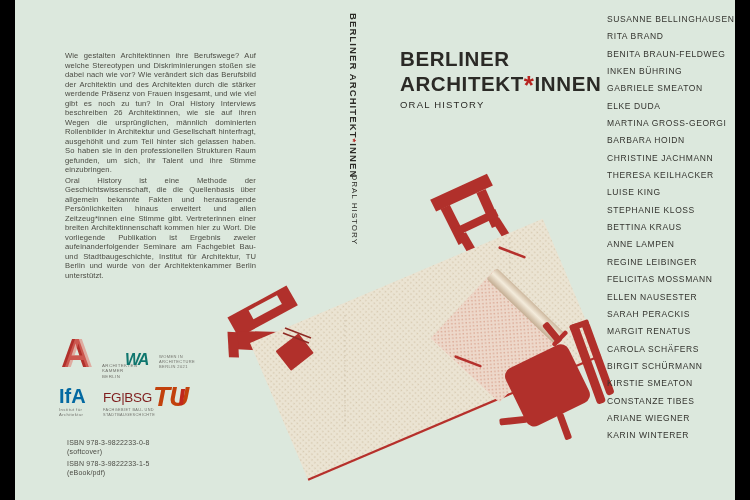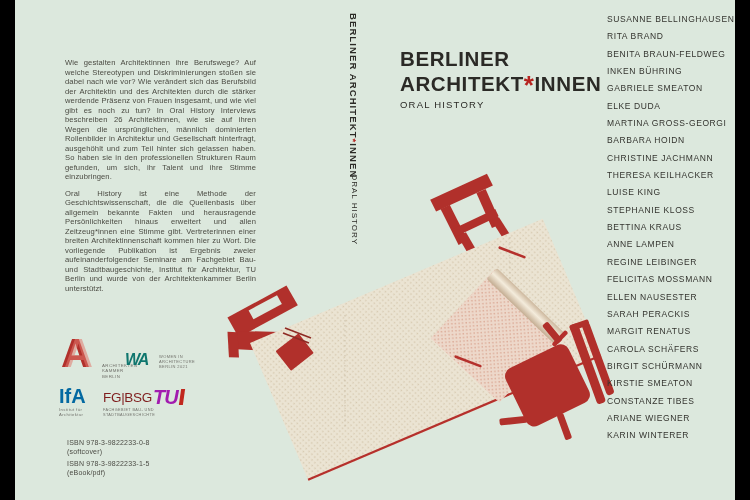--- a/index.html
+++ b/index.html
@@ -10,42 +10,42 @@
   .cover{
     position:absolute;left:15px;top:0;width:720px;height:500px;
     background:#dce8dd;overflow:hidden;
   }
   
   .blurb{
     position:absolute;left:50px;top:51px;width:191px;
     font-size:7.6px;line-height:9.5px;color:#4a4a42;
     text-align:justify;letter-spacing:.1px;
   }
-  .blurb p{margin:7px 0 1px 0;}
+  .blurb p{margin:0 0 1px 0;}
   
   .logo{position:absolute;}
   .logo .cap{
     font-size:4.4px;line-height:5.4px;color:#72726c;letter-spacing:.4px;
     text-transform:uppercase;
   }
   .ak{left:46px;top:338px;width:70px;height:42px;}
   .ak .mark{position:absolute;left:0;top:-6px;font-size:40px;font-weight:700;color:#b1302b;line-height:42px;}
   .ak .mark .ghost{position:absolute;left:3px;top:0;color:rgba(225,120,110,.55);}
   .ak .cap{position:absolute;left:41px;bottom:1px;}
   .wia{left:110px;top:351px;width:75px;height:28px;}
   .wia .mark{position:absolute;left:0;top:0;font-size:16px;font-weight:800;font-style:italic;letter-spacing:-1.5px;color:#0f766e;line-height:18px;}
   .wia .cap{position:absolute;left:34px;top:3px;font-size:4px;line-height:5px;}
   .ifa{left:44px;top:388px;width:46px;height:34px;}
   .ifa .mark{font-size:20px;font-weight:700;color:#0369a1;line-height:17px;}
   .ifa .cap{margin-top:2px;font-size:4.2px;text-transform:none;}
   .fgbsg{left:88px;top:391px;width:52px;height:32px;}
   .fgbsg .mark{font-size:13.5px;font-weight:400;color:#7f1d1d;line-height:14px;letter-spacing:-.3px;}
   .fgbsg .cap{margin-top:3px;font-size:3.8px;}
   .tu{left:138px;top:385px;width:40px;height:34px;}
-  .tu .mark{font-size:20px;font-weight:800;font-style:italic;color:#a21caf;letter-spacing:-1px;line-height:24px;}
+  .tu .mark{font-size:28px;font-weight:800;font-style:italic;color:#c2410c;letter-spacing:-1px;line-height:24px;}
   .tu .bar{position:absolute;left:27px;top:4px;width:4px;height:16px;background:#c1271d;transform:skewX(-8deg);}
   .isbn{
     position:absolute;left:52px;top:438px;font-size:7px;line-height:9px;color:#4c4c45;letter-spacing:.2px;
   }
   .isbn .gap{height:3px;}
   
   .spine-title,.spine-sub{
     position:absolute;writing-mode:vertical-rl;text-orientation:mixed;
     color:#2b2a26;white-space:nowrap;
   }

